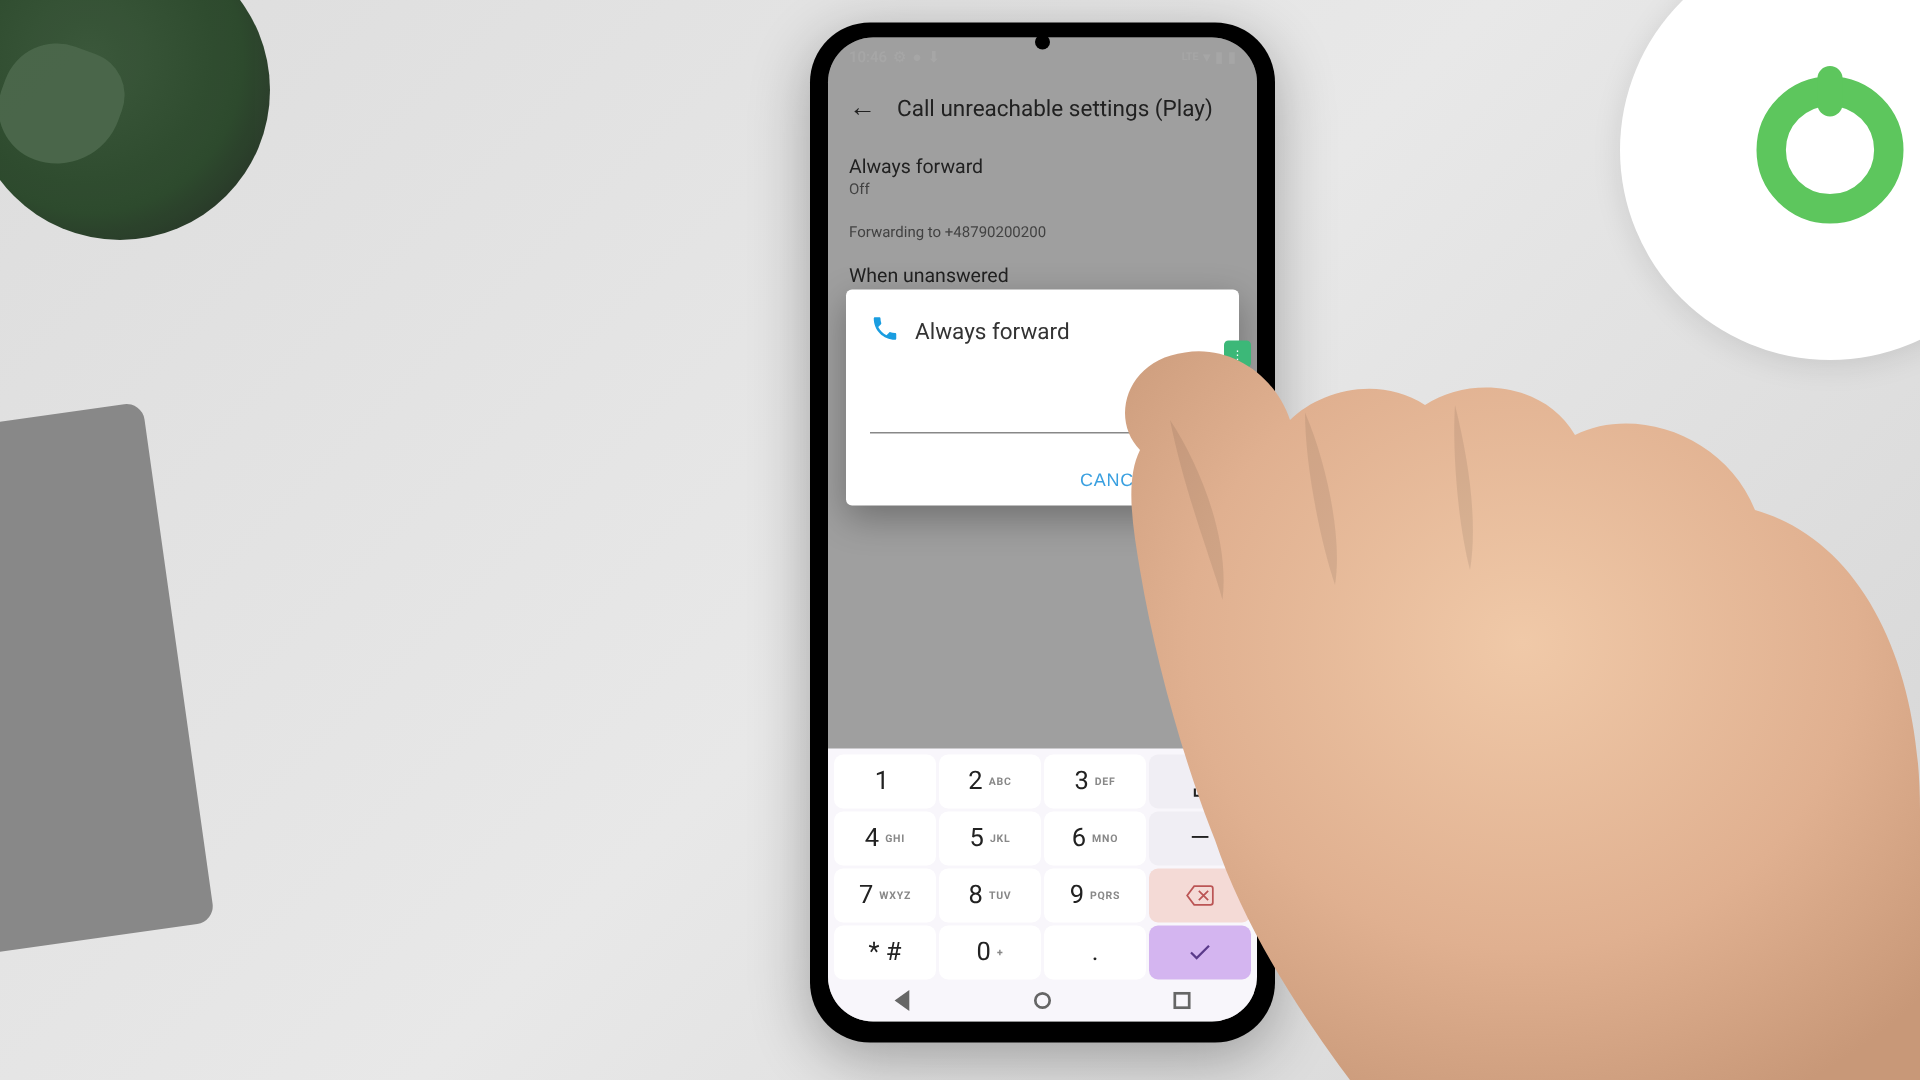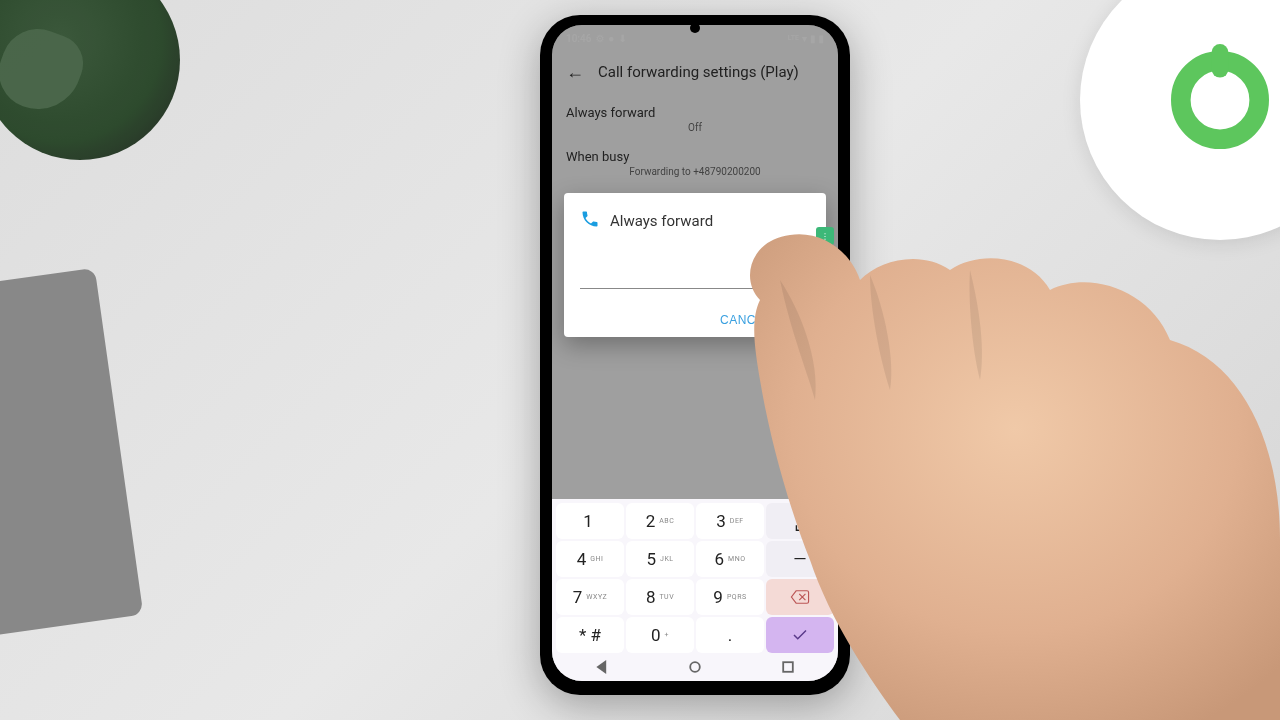--- a/index.html
+++ b/index.html
@@ -40,21 +40,21 @@
   .dim { position:absolute; inset:0; background:rgba(0,0,0,.35); z-index:5; }
   .statusbar { position:relative; z-index:3; display:flex; justify-content:space-between; align-items:center; height:26px; padding:0 14px; font-size:10px; color:#fff; font-weight:500; }
   .statusbar .right { display:flex; gap:3px; align-items:center; }
   .statusbar .left { display:flex; gap:4px; align-items:center; }
   .header { position:relative; z-index:3; display:flex; align-items:center; gap:14px; padding:10px 14px; }
   .back-arrow { font-size:18px; color:#333; }
   .header-title { font-size:15px; color:#333; }
   .settings-list { position:relative; z-index:3; padding:4px 14px; }
   .setting-item { padding:8px 0; }
   .setting-title { font-size:13px; color:#333; }
-  .setting-sub { font-size:10px; color:#666; margin-top:2px;text-align:center; }
+  .setting-sub { font-size:10px; color:#666; margin-top:2px; }
   .dialog {
     position:absolute;
     top:168px; left:12px; right:12px;
     background:#fff;
     border-radius:4px;
     box-shadow:0 8px 24px rgba(0,0,0,.3);
     z-index:10;
     padding:16px 16px 10px 16px;
   }
   .dialog-header { display:flex; align-items:center; gap:10px; }
@@ -75,21 +75,21 @@
     height:36px;
     display:flex;
     align-items:center;
     justify-content:center;
     gap:4px;
     cursor:pointer;
     border:none;
     font-family:inherit;
   }
   .key .num { font-size:17px; color:#222; font-weight:400; }
-  .key .letters { font-size:7px; color:#888; letter-spacing:.5px; }
+  .key .letters { font-size:7px; color:#888; letter-spacing:.5px;font-weight:bold; }
   .key.special { background:#f0eef4; }
   .key.backspace { background:#f4dad6; }
   .key.confirm { background:#d4b5f0; }
   .navbar { display:flex; justify-content:space-around; align-items:center; height:28px; padding:4px 0; }
   .nav-btn { width:18px; height:18px; display:flex; align-items:center; justify-content:center; color:#555; background:none; border:none; cursor:pointer; }
   .hand {
     position:absolute;
     top:180px; left:720px;
     width:560px; height:540px;
     z-index:100;
@@ -124,30 +124,29 @@
       <div class="right">
         <span style="font-size:7px">LTE</span>
         <span>▾</span>
         <span>▮</span>
         <span>▮</span>
       </div>
     </div>
 
     <div class="header">
       <span class="back-arrow">←</span>
-      <span class="header-title">Call forwarding settings (Play)</span>
+      <span class="header-title">Call unreachable settings (Play)</span>
     </div>
 
     <div class="settings-list">
       <div class="setting-item">
         <div class="setting-title">Always forward</div>
         <div class="setting-sub">Off</div>
       </div>
       <div class="setting-item">
-        <div class="setting-title">When busy</div>
         <div class="setting-sub">Forwarding to +48790200200</div>
       </div>
       <div class="setting-item">
         <div class="setting-title">When unanswered</div>
         <div class="setting-sub">Forwarding to +48790200200</div>
       </div>
       <div class="setting-item">
         <div class="setting-title">When unreachable</div>
         <div class="setting-sub">Forwarding to +48790200200</div>
       </div>

